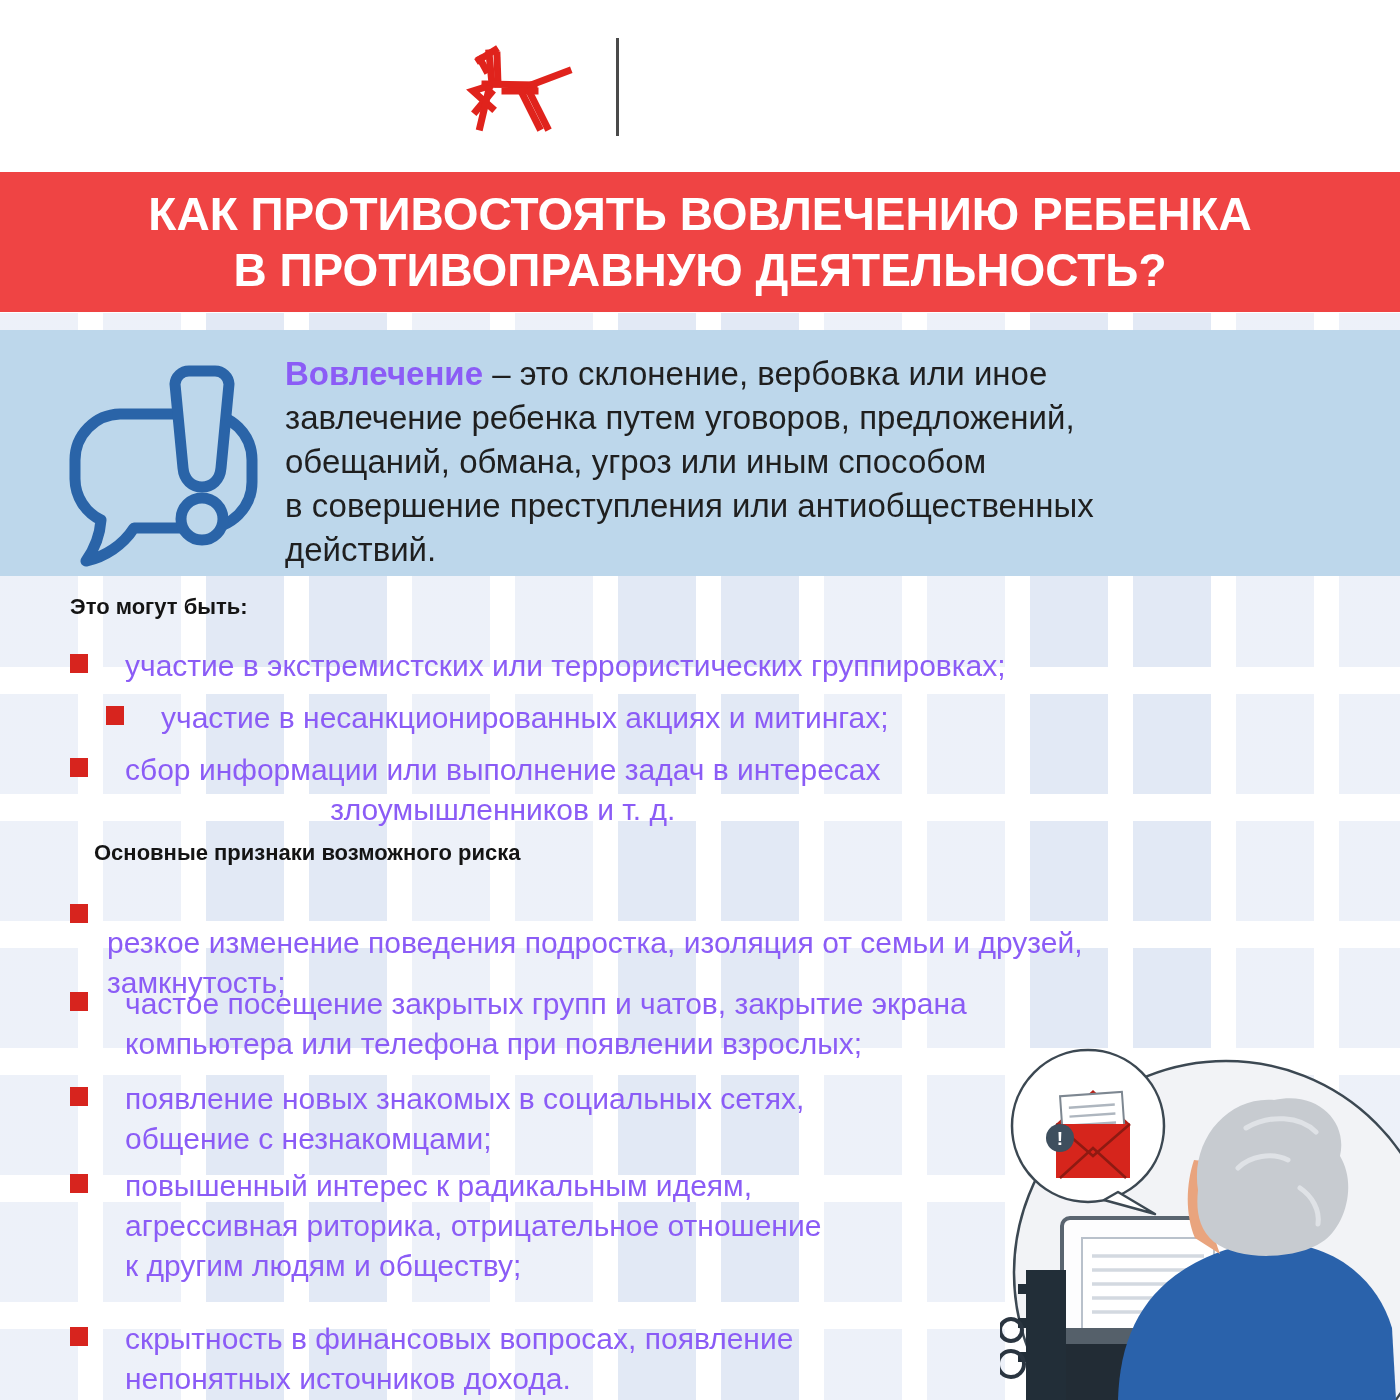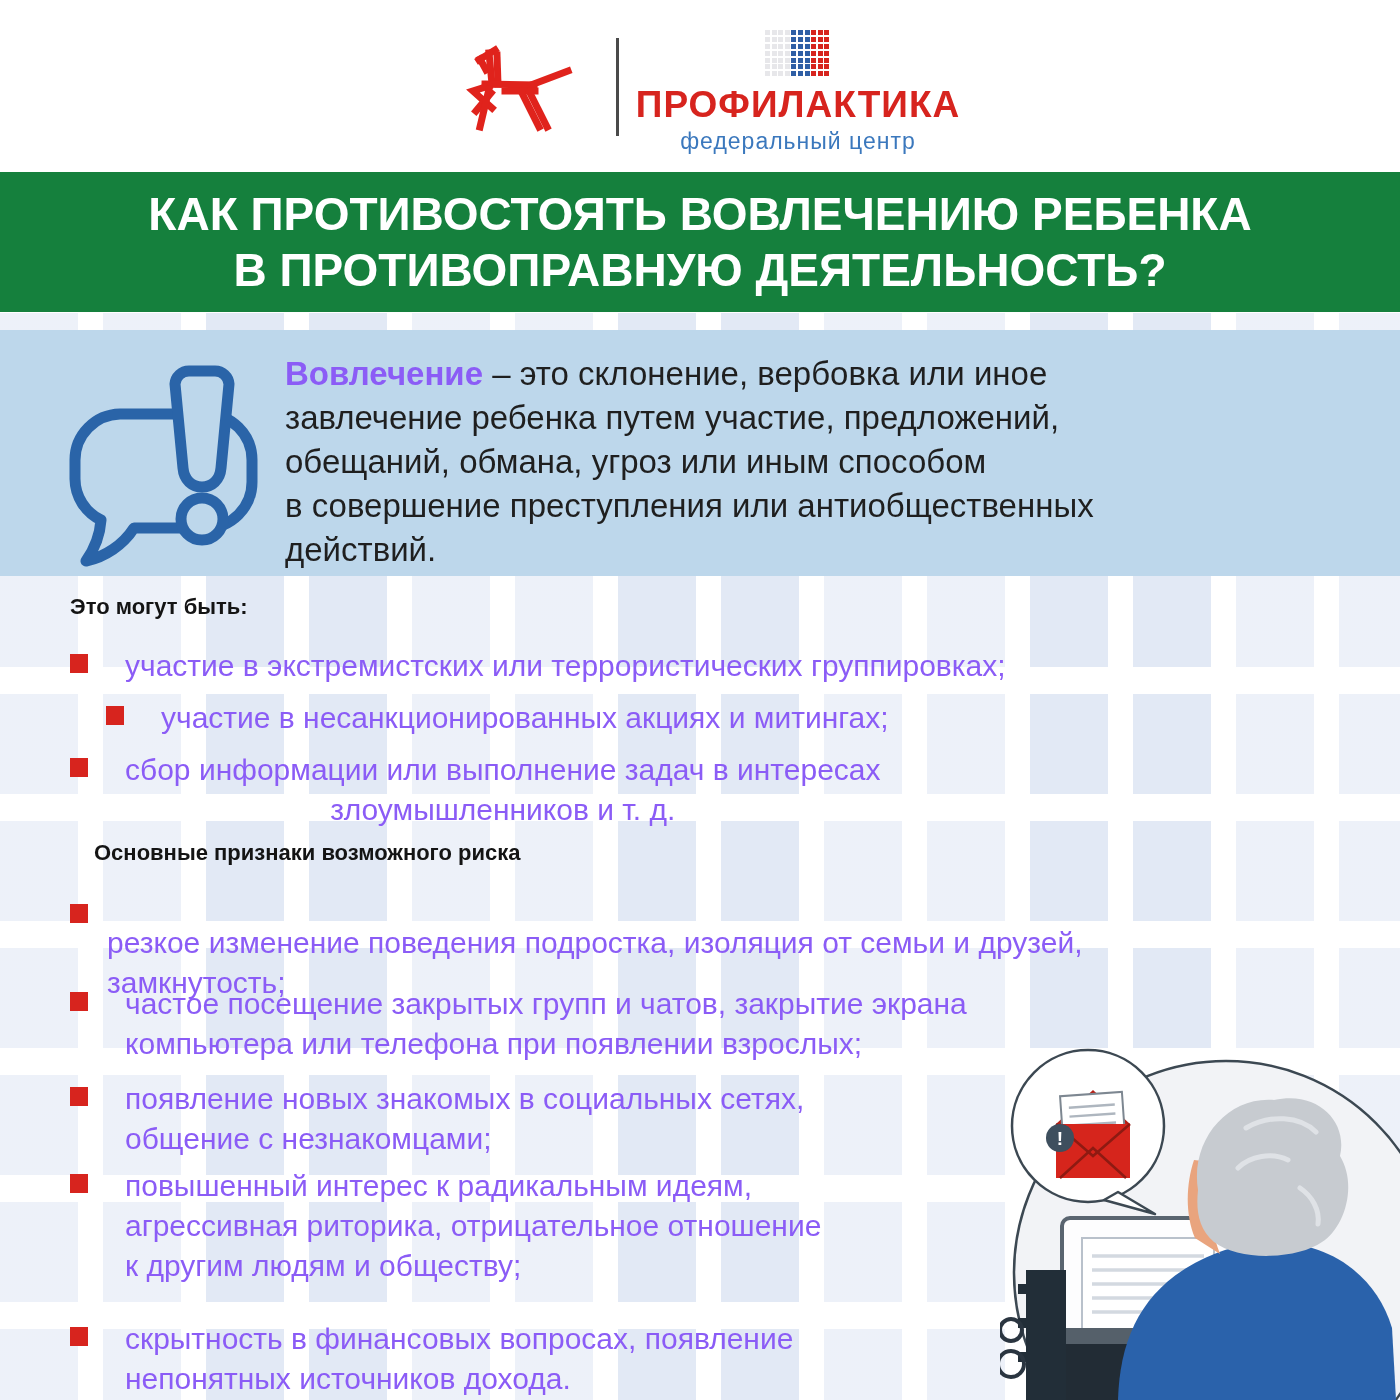--- a/index.html
+++ b/index.html
@@ -20,21 +20,21 @@
   .brand{left:648px;top:30px;width:300px;display:flex;flex-direction:column;align-items:center;}
   .pixgrid{width:66px;height:48px;margin-bottom:6px;
     background:
       repeating-linear-gradient(to right, rgba(255,255,255,0) 0 5px, #ffffff 5px 6.6px),
       repeating-linear-gradient(to bottom, rgba(255,255,255,0) 0 5px, #ffffff 5px 6.9px),
       linear-gradient(to right, #e7e7ea 0 40%, #2f5fa5 40% 70%, #d7241e 70% 100%);
   }
   .brand-name{font-size:37px;font-weight:bold;color:#d7241e;letter-spacing:1px;white-space:nowrap;}
   .brand-sub{font-size:23px;color:#3b78bd;letter-spacing:1px;margin-top:2px;white-space:nowrap;}
   
-  .banner{left:0;top:172px;width:1400px;height:140px;background:#15803d;
+  .banner{left:0;top:172px;width:1400px;height:140px;background:#ef4444;
           display:flex;align-items:center;justify-content:center;}
   .banner-title{color:#ffffff;font-weight:bold;font-size:46px;line-height:56px;
                 text-align:center;white-space:pre-line;letter-spacing:0px;}
   
   .defbox{left:0;top:330px;width:1400px;height:246px;background:#bdd7eb;}
   .def-icon{left:62px;top:356px;}
   .def-text{left:285px;top:352px;width:1060px;font-size:33px;line-height:44px;white-space:pre-line;}
   .def-term{color:#8b5cf6;font-weight:bold;white-space:pre-line;}
   
   .h1{left:70px;font-size:22px;font-weight:bold;color:#141414;}
@@ -60,42 +60,37 @@
       <path d="M76,57 L113,43"></path>
       <path d="M50,63 L80,63"></path>
       <path d="M34,58 L18,63 L37,80"></path>
       <path d="M21,83 L36,65"></path>
       <path d="M34,61 L25,99"></path>
       <path d="M66,63 L84,99"></path>
       <path d="M74,63 L92,99"></path>
     </g>
   </svg>
   <div class="abs divider"></div>
-  <div class="abs brand">
-    <div class="pixgrid"></div>
-    <div class="brand-name">ПРОФИЛАКТИКА</div>
-    <div class="brand-sub">федеральный центр</div>
-  </div>
 </div>
 
 <div class="abs banner">
   <div class="banner-title">КАК ПРОТИВОСТОЯТЬ ВОВЛЕЧЕНИЮ РЕБЕНКА
 В ПРОТИВОПРАВНУЮ ДЕЯТЕЛЬНОСТЬ?</div>
 </div>
 
 <div class="abs defbox"></div>
 <svg class="abs def-icon" width="220" height="220" viewBox="0 0 220 220">
   <g stroke="#2a64a8" stroke-width="11" stroke-linecap="round" stroke-linejoin="round">
     <path fill="none" d="M78,58 h66 a46,46 0 0 1 46,46 v22 a46,46 0 0 1 -46,46 h-72 c-11,17 -29,29 -48,33 c10,-14 14,-27 15,-41 a46,46 0 0 1 -26,-41 v-19 a46,46 0 0 1 45,-46 z"></path>
     <path fill="#bdd7eb" d="M113,28 a14,14 0 0 1 14,-13 h26 a14,14 0 0 1 14,13 l-8,84 c-1,12 -9,19 -19,19 s-18,-7 -19,-19 z"></path>
     <circle fill="#bdd7eb" cx="140" cy="163" r="21"></circle>
   </g>
 </svg>
 <div class="abs def-text"><span class="def-term">Вовлечение</span><span> – это склонение, вербовка или иное
-завлечение ребенка путем участие, предложений,
+завлечение ребенка путем уговоров, предложений,
 обещаний, обмана, угроз или иным способом
 в совершение преступления или антиобщественных
 действий.</span></div>
 
 <div class="abs h1" style="top:594px;">Это могут быть:</div>
 <div class="abs bullet" style="top:646px;width:1290px;">
   <div class="sq"></div>
   <div class="btxt">участие в экстремистских или террористических группировках;</div>
 </div>
 <div class="abs bullet" style="top:698px;width:1290px;margin-left:36px;">

